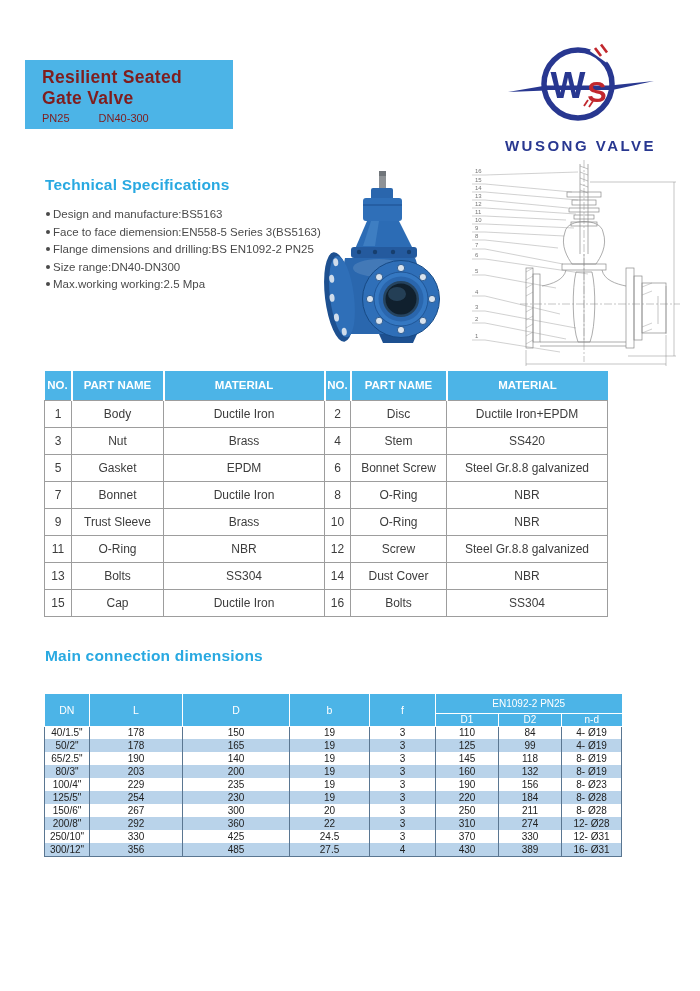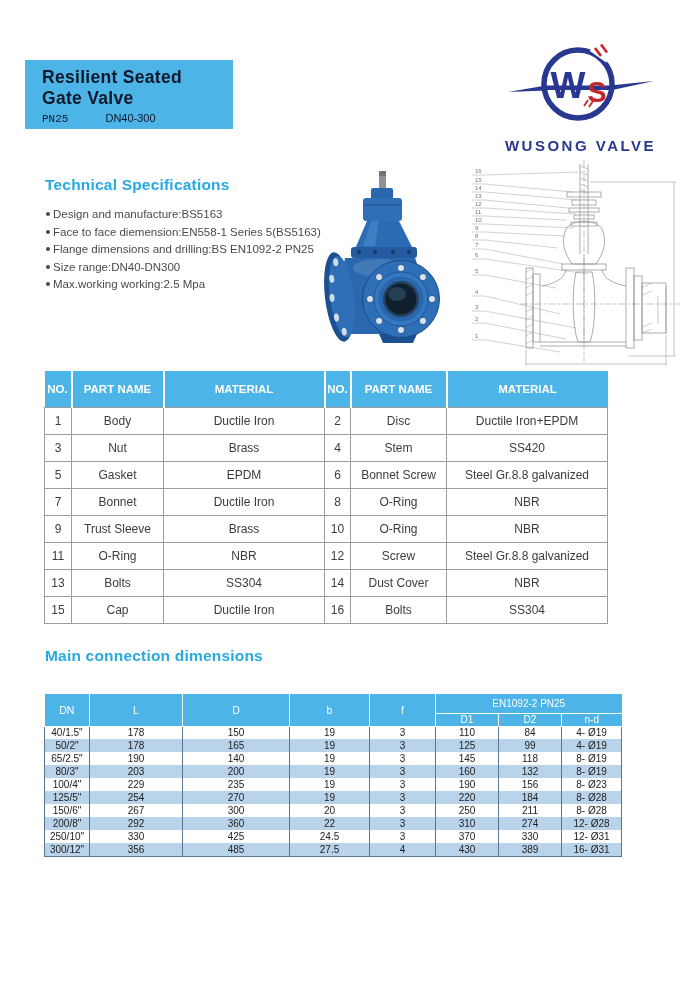--- a/index.html
+++ b/index.html
@@ -9,24 +9,24 @@
     --brand-navy:#283790;
     --brand-red:#c1272d;
   }
   *{margin:0;padding:0;box-sizing:border-box;}
   html,body{background:#ffffff;}
   body{font-family:"Liberation Sans",sans-serif;}
   .page{position:relative;width:700px;height:991px;background:#fff;overflow:hidden;}
 
   
   .title-block{position:absolute;left:25px;top:60px;width:208px;height:69px;
-    background:var(--header-bg);color:#0f172a;padding:7px 0 0 17px;}
+    background:var(--header-bg);color:#7f1d1d;padding:7px 0 0 17px;}
   .title-line{font-size:17.5px;font-weight:bold;line-height:21px;letter-spacing:.3px;}
   .title-sub{font-size:11px;margin-top:3px;}
-  .title-sub span:first-child{margin-right:34px;font-family:Liberation Mono, monospace;}
+  .title-sub span:first-child{margin-right:26px;}
 
   
   .logo{position:absolute;left:478px;top:40px;width:205px;text-align:center;}
   .wordmark{font-size:15px;font-weight:bold;letter-spacing:2.5px;color:var(--brand-navy);margin-top:1px;}
 
   
   .sec-heading{position:absolute;font-size:15.5px;font-weight:bold;color:var(--accent);letter-spacing:.2px;}
   #specs-heading{left:45px;top:176px;}
   #components-heading{left:45px;top:337px;}
   #dimensions-heading{left:45px;top:647px;}
@@ -39,21 +39,21 @@
 
   
   .valve-photo{position:absolute;left:323px;top:166px;}
   .valve-drawing{position:absolute;left:468px;top:156px;}
 
   
   .components-wrap{position:absolute;left:44px;top:371px;}
   table{border-collapse:collapse;table-layout:fixed;}
   .components-table{width:563px;}
   .components-table th{background:var(--header-bg);color:#fff;font-size:11.5px;font-weight:bold;
-    height:36px;border-right:2px solid #fff;text-align:center;}
+    height:29px;border-right:2px solid #fff;text-align:center;}
   .components-table th:last-child{border-right:none;}
   .components-table td{height:27px;font-size:12px;color:#3c3c3c;text-align:center;
     border:1px solid #9d9d9d;background:#fff;}
 
   
   .dims-wrap{position:absolute;left:44px;top:694px;}
   .dims-table{width:577px;padding-left:44px;}
   .dims-table th{background:var(--header-bg);color:#fff;font-weight:normal;text-align:center;
     border-right:1px solid #fff;border-bottom:1px solid #fff;}
   .dims-table th.main{font-size:10.5px;height:27px;}
@@ -96,21 +96,21 @@
       <text x="91" y="62" text-anchor="middle" font-family="Liberation Sans, sans-serif" font-weight="bold" font-size="29" fill="#c1272d">S</text>
       <line x1="78" y1="66" x2="82" y2="60" stroke="#c1272d" stroke-width="1.8"></line>
       <line x1="83" y1="67" x2="87" y2="61" stroke="#c1272d" stroke-width="1.8"></line>
     </svg>
     <div class="wordmark">WUSONG VALVE</div>
   </div>
 
   <h2 class="sec-heading" id="specs-heading">Technical Specifications</h2>
   <ul class="specs" id="specs-list">
       <li>Design and manufacture:BS5163</li>
-      <li>Face to face diemension:EN558-1 Series 5(BS5163)</li>
+      <li>Face to face diemension:EN558-5 Series 3(BS5163)</li>
       <li>Flange dimensions and drilling:BS EN1092-2 PN25</li>
       <li>Size range:DN40-DN300</li>
       <li>Max.working working:2.5 Mpa</li>
     </ul>
 
   <svg class="valve-photo" width="155" height="182" viewBox="0 0 155 182">
 
     <rect x="56" y="5" width="7" height="19" fill="#8e9296"></rect>
     <rect x="56" y="5" width="7" height="5" fill="#70757a"></rect>
     <rect x="48" y="22" width="22" height="13" rx="2" fill="#2a66ad"></rect>
@@ -412,21 +412,21 @@
             <td>235</td>
             <td>19</td>
             <td>3</td>
             <td>190</td>
             <td>156</td>
             <td>8- Ø23</td>
           </tr>
           <tr class="alt">
             <td>125/5"</td>
             <td>254</td>
-            <td>270</td>
+            <td>230</td>
             <td>19</td>
             <td>3</td>
             <td>220</td>
             <td>184</td>
             <td>8- Ø28</td>
           </tr>
           <tr>
             <td>150/6"</td>
             <td>267</td>
             <td>300</td>

